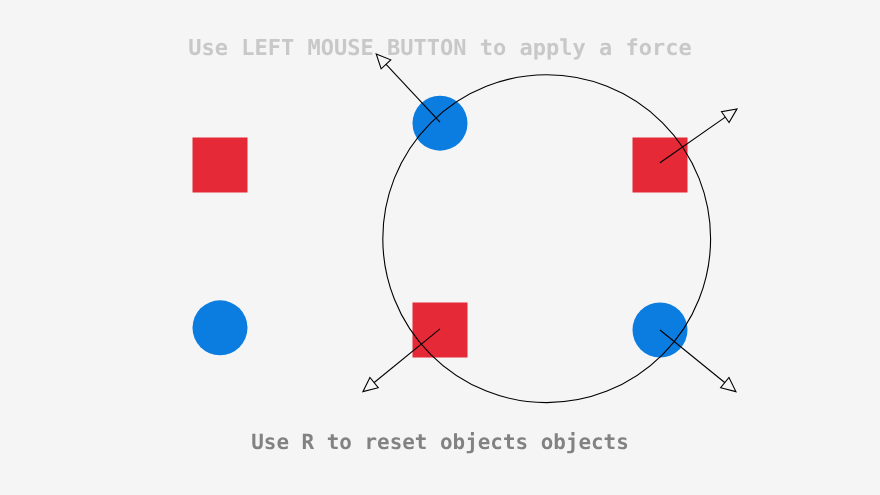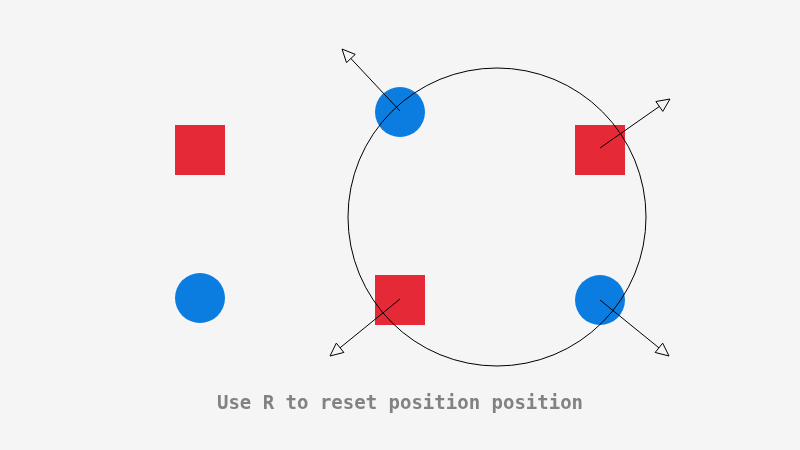--- a/index.html
+++ b/index.html
@@ -38,33 +38,34 @@
     position: absolute;
     top: 0;
     left: 0;
     display: block;
   }
 </style>
 </head>
 <body style="background: rgb(245, 245, 245);">
 
 <div class="stage">
+  <div class="instruction top" style="color: rgb(200, 200, 200);">Use LEFT MOUSE BUTTON to apply a force</div>
 
   <svg class="scene" id="scene" width="800" height="450" viewBox="0 0 800 450">
       <rect x="175" y="125" width="50" height="50" fill="#e62937"></rect>
       <circle cx="400" cy="112" r="25" fill="#0b7ce0"></circle>
       <rect x="575" y="125" width="50" height="50" fill="#e62937"></rect>
       <circle cx="200" cy="298" r="25" fill="#0b7ce0"></circle>
       <rect x="375" y="275" width="50" height="50" fill="#e62937"></rect>
       <circle cx="600" cy="300" r="25" fill="#0b7ce0"></circle>
       <circle cx="497" cy="217" r="149" fill="none" stroke="#000000" stroke-width="1"></circle>
       <line x1="400" y1="111" x2="349.51472841653316" y2="57.03298554870785" stroke="#000000" stroke-width="1"></line>
       <polygon points="342,49 355.262671155198,54.394585603091194 346.4994141929713,62.59247114840009" fill="#f5f5f5" stroke="#000000" stroke-width="1"></polygon>
       <line x1="600" y1="148" x2="660.9884488742905" y2="105.30808578799662" stroke="#000000" stroke-width="1"></line>
       <polygon points="670,99 662.7907590994324,111.37040199983751 655.9092109670725,101.53961895360904" fill="#f5f5f5" stroke="#000000" stroke-width="1"></polygon>
       <line x1="400" y1="299" x2="338.52979446090114" y2="349.05431022469475" stroke="#000000" stroke-width="1"></line>
       <polygon points="330,356 336.2921081218076,343.13884237778404 343.8692242403224,352.4440726987672" fill="#f5f5f5" stroke="#000000" stroke-width="1"></polygon>
       <line x1="600" y1="300" x2="660.4589609617088" y2="349.0681422297926" stroke="#000000" stroke-width="1"></line>
       <polygon points="669,356 655.1250314437245,352.466553019732 662.6870581021326,343.14905588705057" fill="#f5f5f5" stroke="#000000" stroke-width="1"></polygon>
     </svg>
 
-  <div class="instruction bottom" style="color: rgb(130, 130, 130);">Use R to reset position position</div>
+  <div class="instruction bottom" style="color: rgb(130, 130, 130);">Use R to reset objects objects</div>
 </div>
 
 </body></html>

